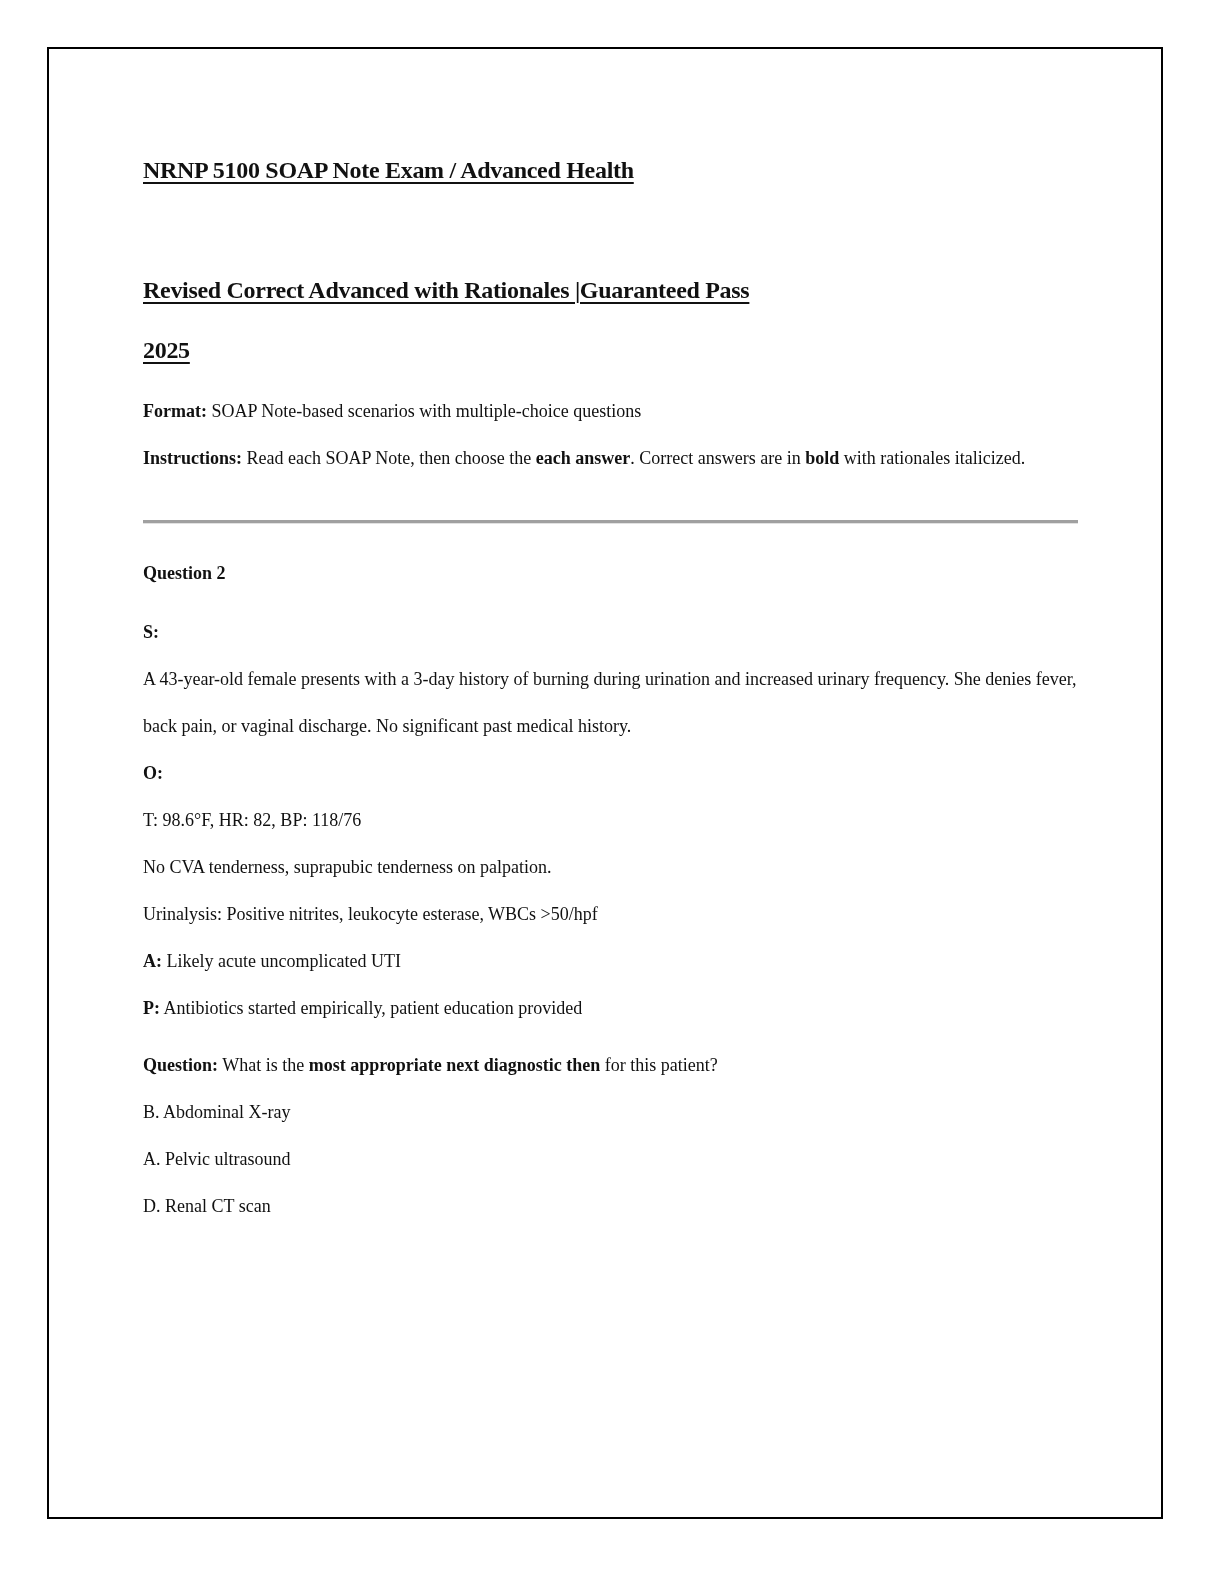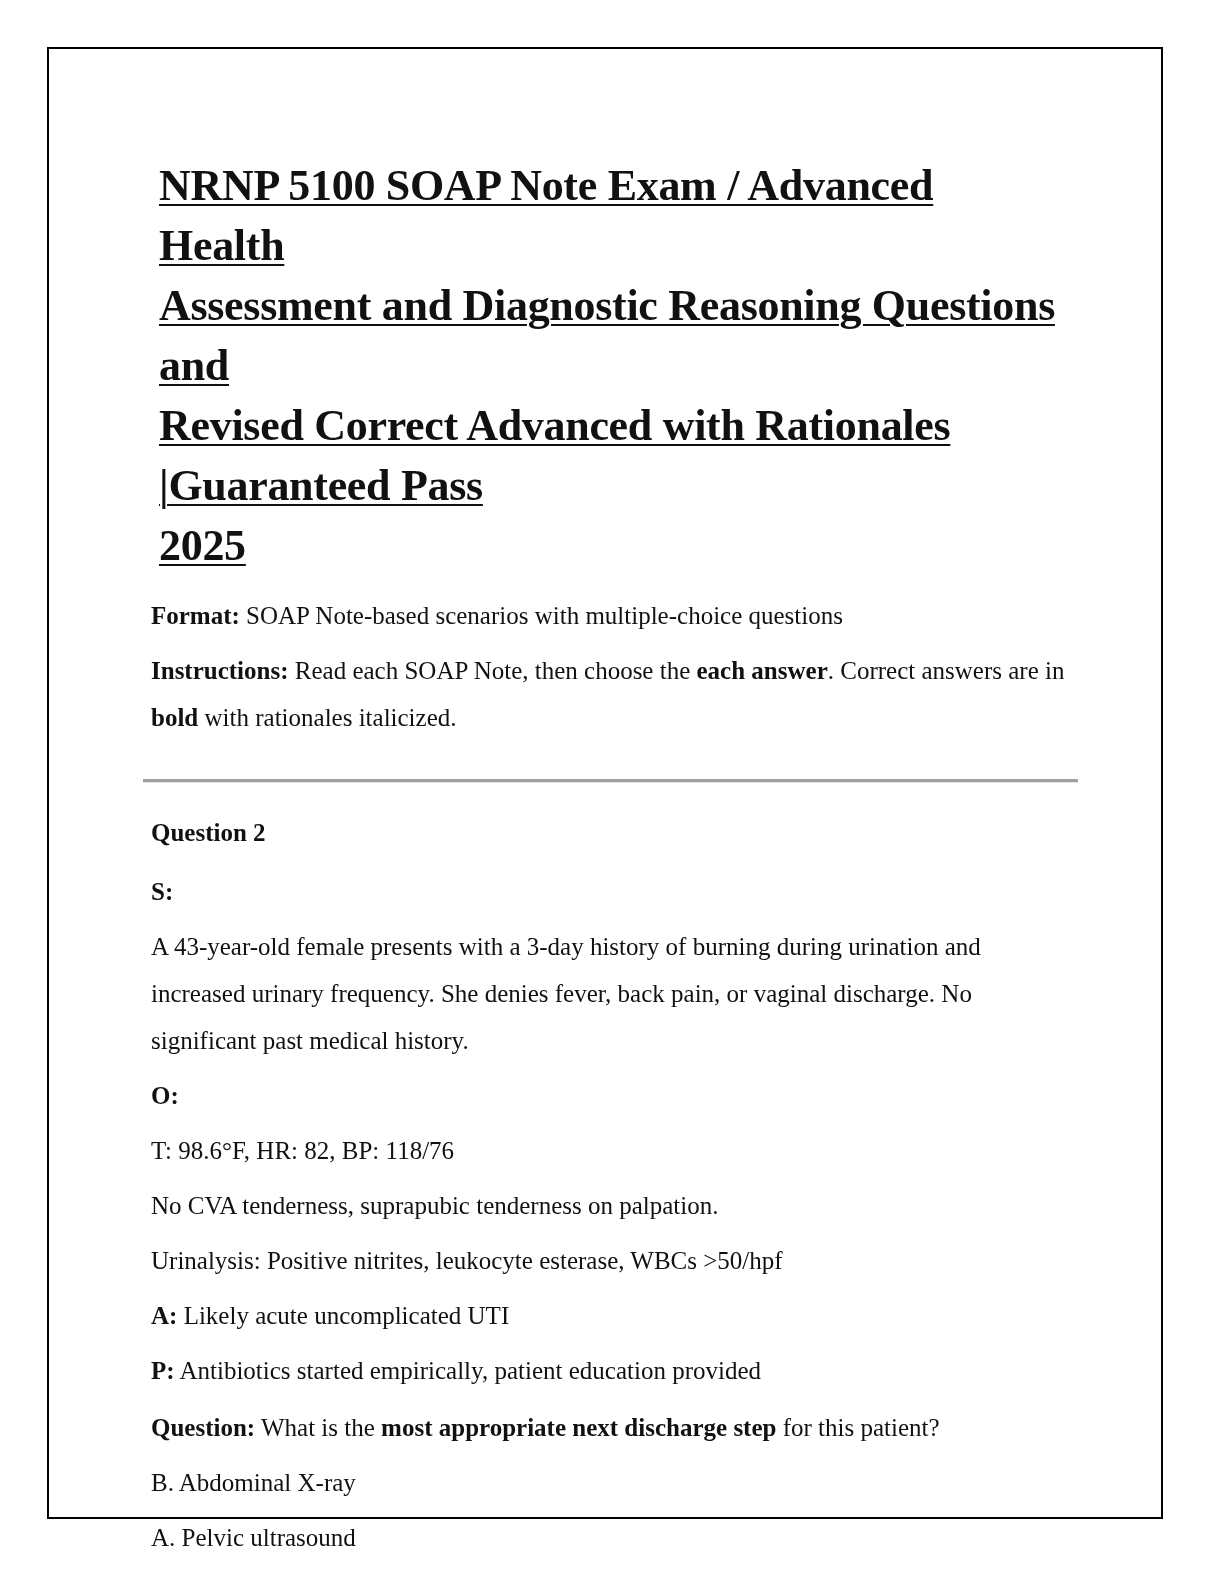--- a/index.html
+++ b/index.html
@@ -7,44 +7,44 @@
   .page-border {
     position: absolute; left: 47px; top: 47px; width: 1116px; height: 1472px;
     border: 2px solid #000; box-sizing: border-box;
   }
   .content {
     position: absolute; left: 143px; top: 140px; width: 935px;
     font-family: "Liberation Serif", "DejaVu Serif", serif;
     color: #111;
   }
   .title {
-    font-size: 44px; font-weight: bold; line-height: 60px; margin: 16px;
+    font-size: 24px; font-weight: bold; line-height: 60px; margin: 0;
     text-decoration: underline; text-decoration-thickness: 2px; text-underline-offset: 4px;
     letter-spacing: -0.3px;
   }
-  .p { font-size: 25px; line-height: 47px; margin: 8px; }
+  .p { font-size: 18px; line-height: 47px; margin: 0; }
   .b { font-weight: bold; }
   .i { }
   .intro { margin-top: 8px; }
   .rule {
     height: 3px; background: #a0a0a0; border-bottom: 1px solid #e2e2e2;
     margin-top: 38px; margin-bottom: 26px;
   }
   .qhead { margin-bottom: 12px; }
   .gap { margin-top: 10px; }
 </style>
 </head>
 <body>
 
 <div class="page-border"></div>
 
 <div class="content">
   <h1 class="title">
     <span>NRNP 5100 SOAP Note Exam / Advanced Health</span><br>
-    <span>Assessment and Diagnostic Reasoning Questions and</span><br>
+    <br>
     <span>Revised Correct Advanced with Rationales  |Guaranteed Pass</span><br>
     <span>2025</span>
   </h1>
 
   <p class="p intro"><span class="b">Format:</span><span> SOAP Note-based scenarios with multiple-choice questions</span></p>
 
   <p class="p"><span class="b">Instructions:</span><span> Read each SOAP Note, then choose the </span><span class="b">each answer</span><span>. Correct answers are in </span><span class="b">bold</span><span> with </span><span class="i">rationales italicized</span><span>.</span></p>
 
   <div class="rule"></div>
 
@@ -54,18 +54,18 @@
   <p class="p">A 43-year-old female presents with a 3-day history of burning during urination and increased urinary frequency. She denies fever, back pain, or vaginal discharge. No significant past medical history.</p>
 
   <p class="p b">O:</p>
   <p class="p">T: 98.6°F, HR: 82, BP: 118/76</p>
   <p class="p">No CVA tenderness, suprapubic tenderness on palpation.</p>
   <p class="p">Urinalysis: Positive nitrites, leukocyte esterase, WBCs &gt;50/hpf</p>
 
   <p class="p"><span class="b">A:</span><span> Likely acute uncomplicated UTI</span></p>
   <p class="p"><span class="b">P:</span><span> Antibiotics started empirically, patient education provided</span></p>
 
-  <p class="p gap"><span class="b">Question:</span><span> What is the </span><span class="b">most appropriate next discharge step</span><span> for this patient?</span></p>
+  <p class="p gap"><span class="b">Question:</span><span> What is the </span><span class="b">most appropriate next diagnostic then</span><span> for this patient?</span></p>
 
   <p class="p">B. Abdominal X-ray</p>
   <p class="p">A. Pelvic ultrasound</p>
   <p class="p">D. Renal CT scan</p>
 </div>
 
 </body></html>

